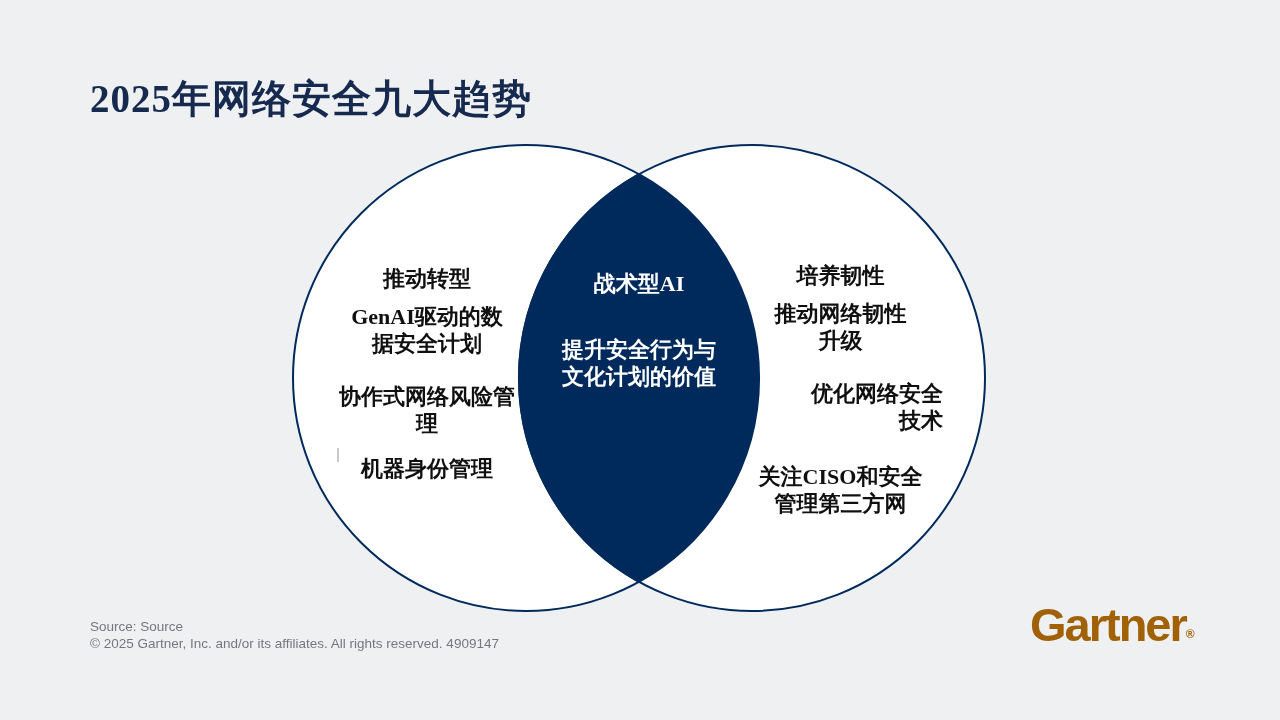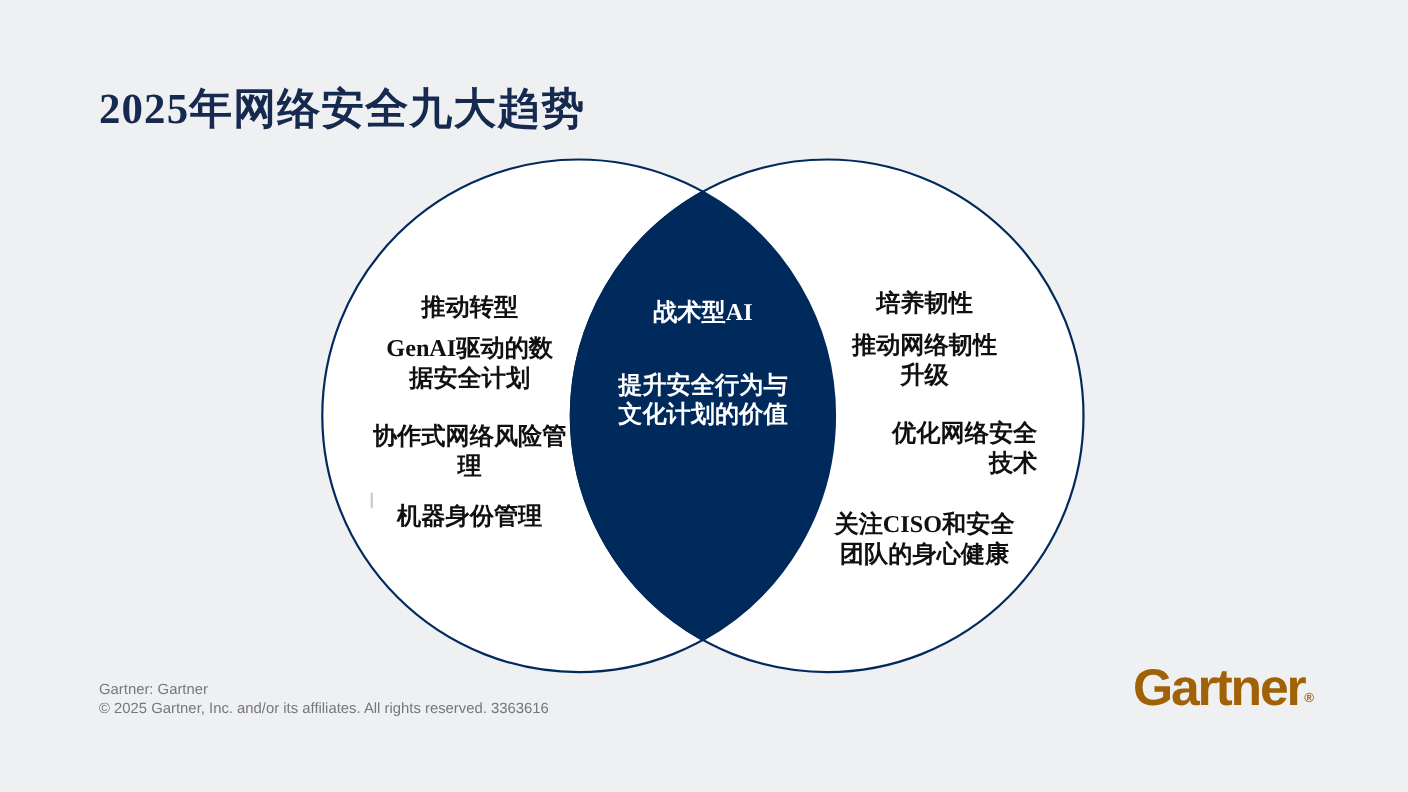--- a/index.html
+++ b/index.html
@@ -136,23 +136,23 @@
 文化计划的价值</div>
   </div>
 
   <div class="col right-col">
     <div class="heading">培养韧性</div>
     <div class="item item-0">推动网络韧性
 升级</div>
     <div class="item item-1">优化网络安全
 技术</div>
     <div class="item item-2">关注CISO和安全
-团队的身心健康</div>
+管理第三方网</div>
   </div>
 
   <div class="footer">
-    <div>Gartner: Gartner</div>
-    <div>© 2025 Gartner, Inc. and/or its affiliates. All rights reserved. 3363616</div>
+    <div>Source: Source</div>
+    <div>© 2025 Gartner, Inc. and/or its affiliates. All rights reserved. 4909147</div>
   </div>
 
   <div class="logo"><span>Gartner</span><span class="reg">®</span></div>
 
 </div>
 
 </body></html>

